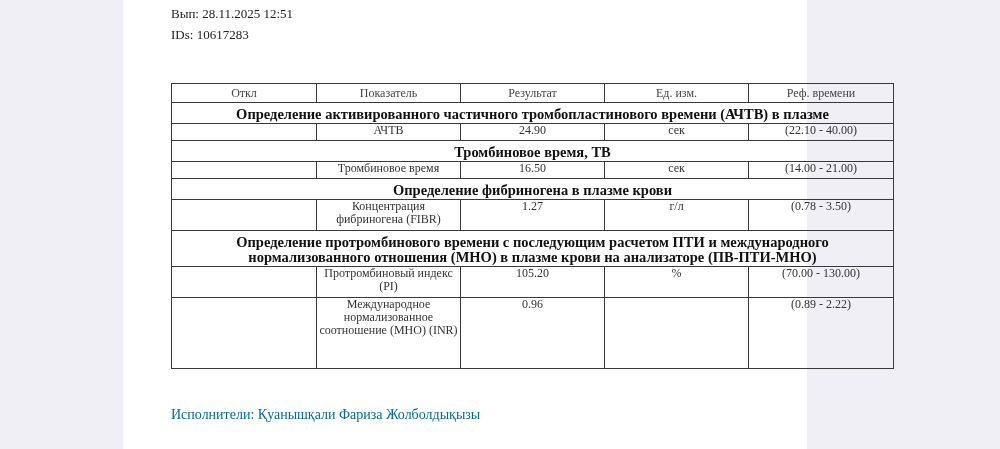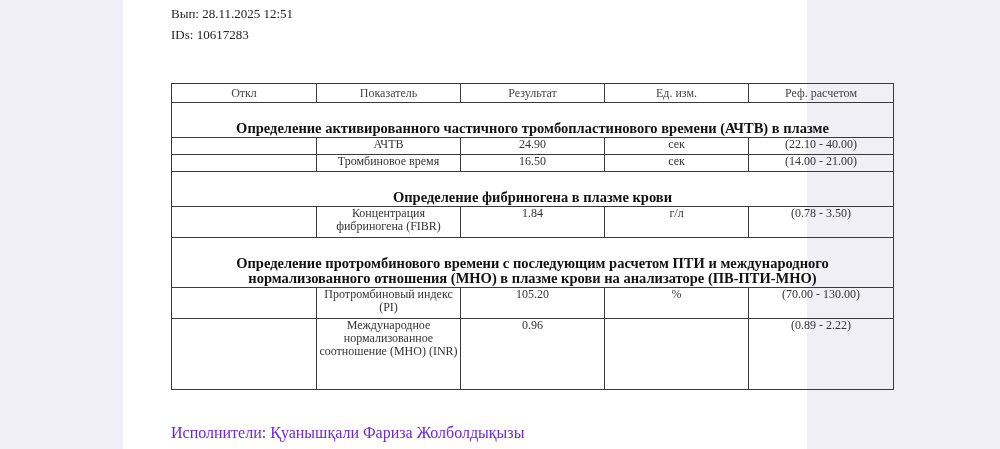--- a/index.html
+++ b/index.html
@@ -32,28 +32,28 @@
     border:1.3px solid #3a3a3a;
     padding:0 2px;
     text-align:center;
     vertical-align:top;
     font-weight:normal;
     line-height:13px;
   }
   table.results th { height:18px; vertical-align:middle; color:#444; }
   table.results td.section {
     font-weight:bold; font-size:14.5px; color:#111; line-height:15px;
-    padding:18px 2px 1px 2px; vertical-align:middle;
+    padding:4px 2px 1px 2px; vertical-align:middle;
   }
   tr.row1 td { height:16px; }
   tr.row2 td { height:30px; }
   tr.row4 td { height:70px; }
   td.ref { text-align:center; }
   .footer {
-    position:absolute; left:48px; top:424px; font-size:16px; color:#6d28d9;
+    position:absolute; left:48px; top:407px; font-size:14px; color:#0369a1;
   }
 </style>
 </head>
 <body>
 
 <div class="page">
 
   <div class="meta issued">
     <span>Вып:</span>
     <span>28.11.2025 12:51</span>
@@ -70,51 +70,54 @@
         <col style="width:144px">
         <col style="width:144px">
         <col style="width:145px">
     </colgroup>
     <thead>
       <tr>
         <th>Откл</th>
         <th>Показатель</th>
         <th>Результат</th>
         <th>Ед. изм.</th>
-        <th>Реф. расчетом</th>
+        <th>Реф. времени</th>
       </tr>
     </thead>
     <tbody>
 
       <tr>
         <td class="section" colspan="5">Определение активированного частичного тромбопластинового времени (АЧТВ) в плазме</td>
       </tr>
       <tr class="row1">
         <td></td>
         <td>АЧТВ</td>
         <td>24.90</td>
         <td>сек</td>
         <td class="ref">(22.10 - 40.00)</td>
       </tr>
 
+      <tr>
+        <td class="section" colspan="5">Тромбиновое время, ТВ</td>
+      </tr>
       <tr class="row1">
         <td></td>
         <td>Тромбиновое время</td>
         <td>16.50</td>
         <td>сек</td>
         <td class="ref">(14.00 - 21.00)</td>
       </tr>
 
       <tr>
         <td class="section" colspan="5">Определение фибриногена в плазме крови</td>
       </tr>
       <tr class="row2">
         <td></td>
         <td>Концентрация фибриногена (FIBR)</td>
-        <td>1.84</td>
+        <td>1.27</td>
         <td>г/л</td>
         <td class="ref">(0.78 - 3.50)</td>
       </tr>
 
       <tr>
         <td class="section" colspan="5">Определение протромбинового времени с последующим расчетом ПТИ и международного нормализованного отношения (МНО) в плазме крови на анализаторе (ПВ-ПТИ-МНО)</td>
       </tr>
       <tr class="row2">
         <td></td>
         <td>Протромбиновый индекс (PI)</td>

